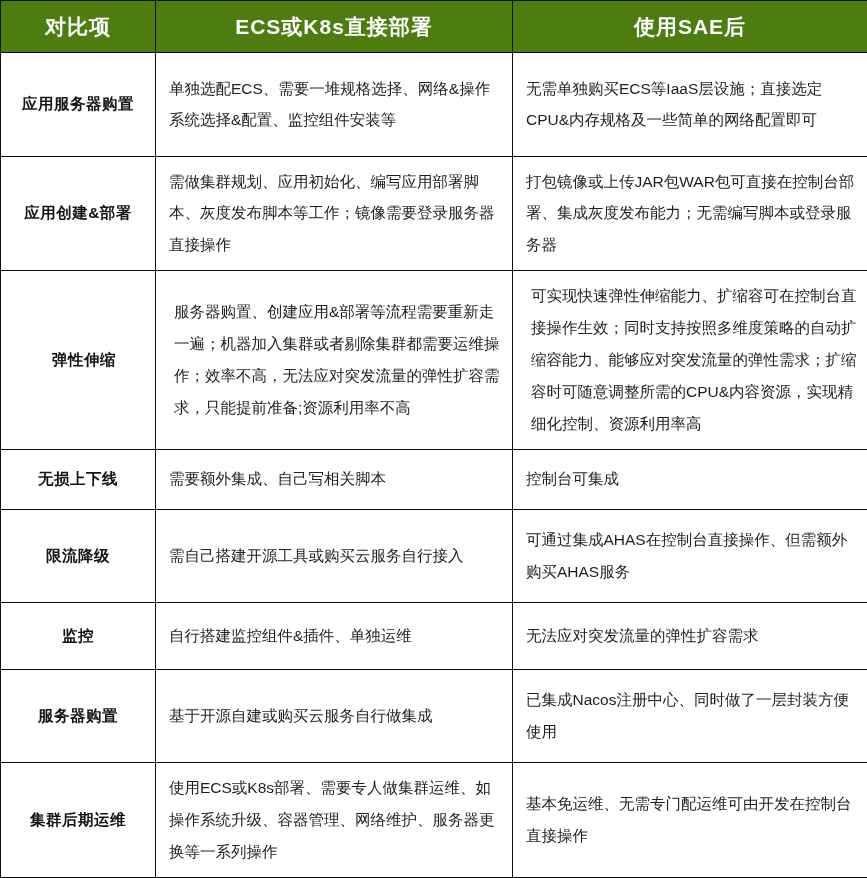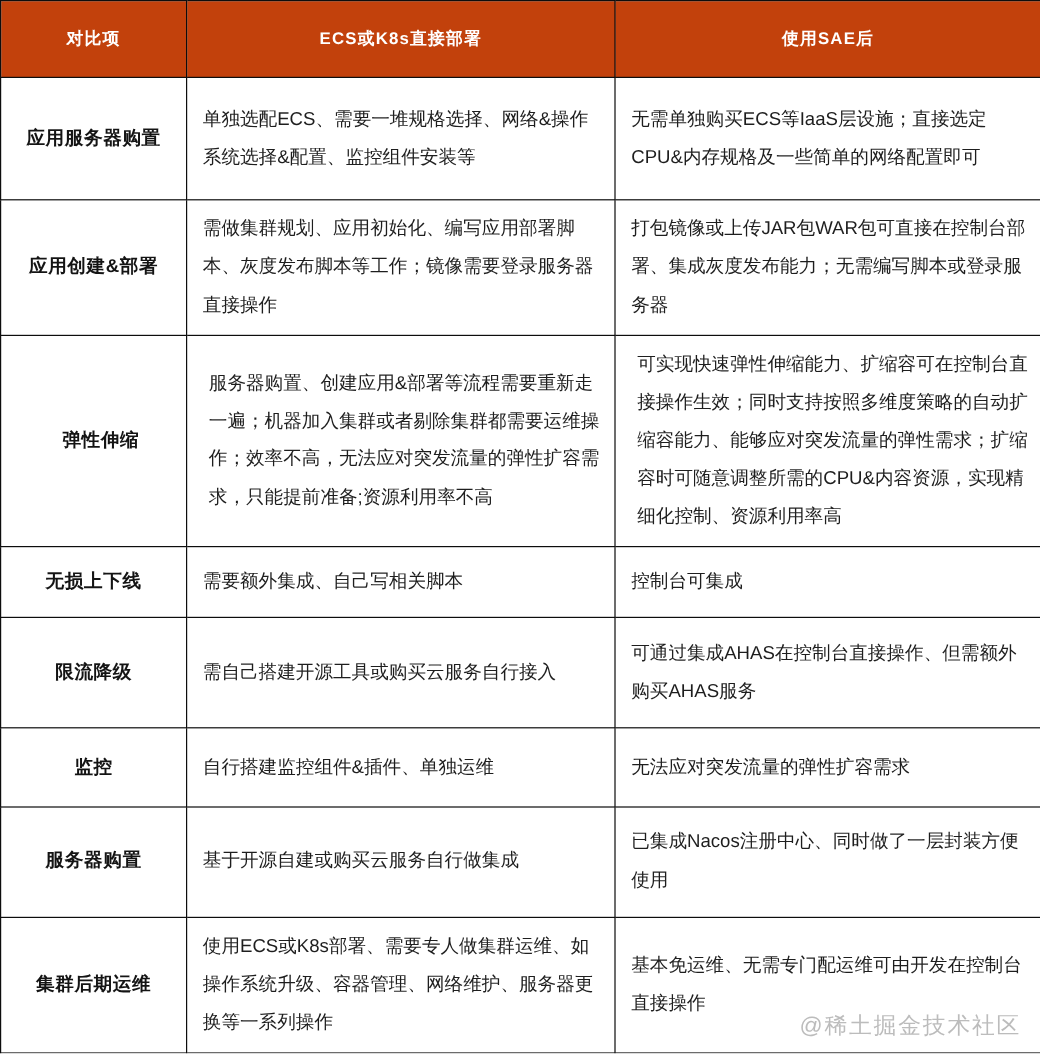--- a/index.html
+++ b/index.html
@@ -19,25 +19,25 @@
     border-collapse: collapse;
     width: 867px;
     height: 878px;
     table-layout: fixed;
   }
   table.cmp th, table.cmp td {
     border: 1.5px solid #0d0d0d;
     box-sizing: border-box;
   }
   thead th {
-    background: #c2410c;
+    background: #4d7c0f;
     color: #ffffff;
     font-weight: bold;
-    font-size: 14px;
-    height: 64px;
+    font-size: 21px;
+    height: 52px;
     text-align: center;
     letter-spacing: 1px;
     padding: 0;
   }
   td {
     font-size: 15.5px;
     color: #1e1e1e;
     line-height: 2.05;
     vertical-align: middle;
     margin-top: 24px;
@@ -126,14 +126,13 @@
         <td class="content">基于开源自建或购买云服务自行做集成</td>
         <td class="content">已集成Nacos注册中心、同时做了一层封装方便使用</td>
       </tr>
       <tr class="r7">
         <td class="label">集群后期运维</td>
         <td class="content">使用ECS或K8s部署、需要专人做集群运维、如操作系统升级、容器管理、网络维护、服务器更换等一系列操作</td>
         <td class="content">基本免运维、无需专门配运维可由开发在控制台直接操作</td>
       </tr>
     </tbody>
   </table>
-  <div class="watermark">@稀土掘金技术社区</div>
 </div>
 
 </body></html>

